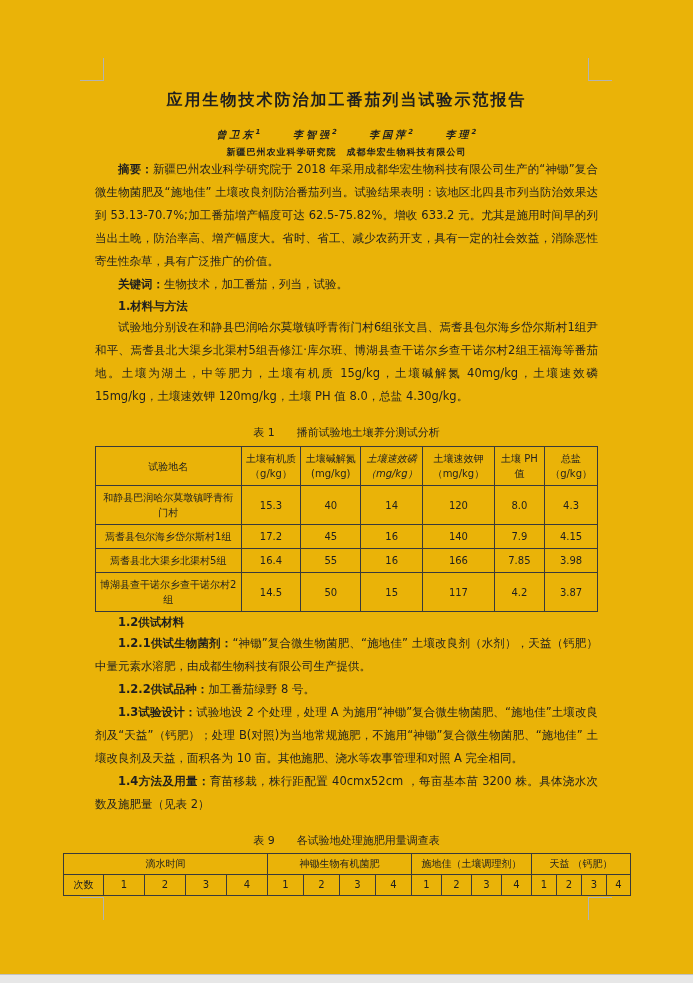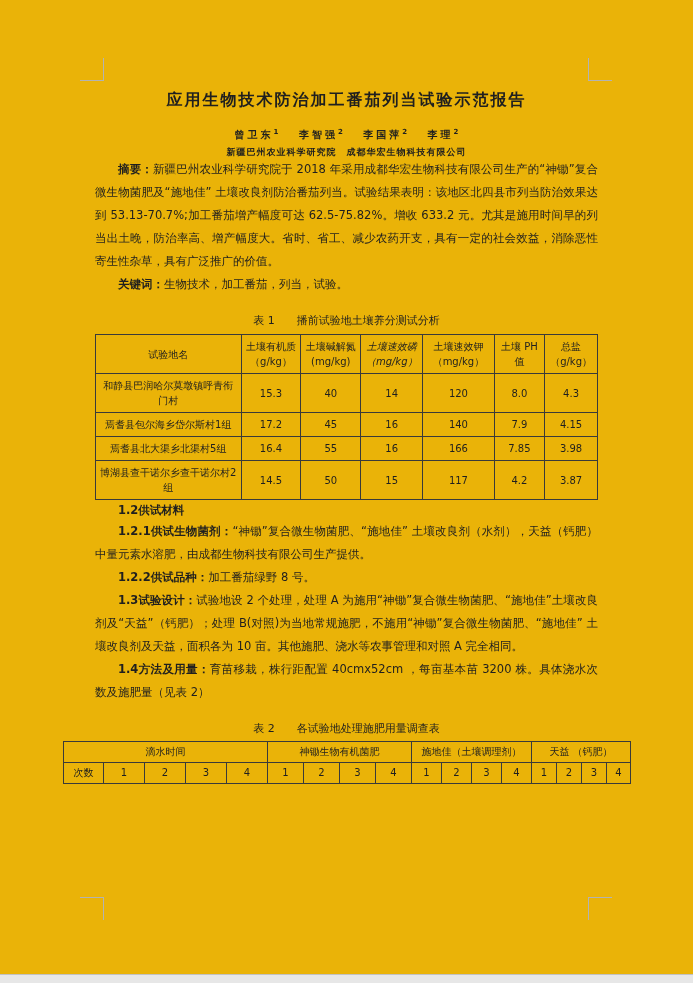--- a/index.html
+++ b/index.html
@@ -27,21 +27,21 @@
     letter-spacing: 2px;
   }
   .authors {
     margin-top: 15px;
     text-align: center;
     font-size: 10px;
     line-height: 14px;
     font-weight: 700;
     letter-spacing: 3px;
   }
-  .author { margin: 0 7px; }
+  .author { margin: 0 13px; font-style: italic; }
   .author sup { font-size: 7px; letter-spacing: 0; }
   .affiliation {
     margin-top: 4px;
     text-align: center;
     font-size: 9px;
     line-height: 12px;
     font-weight: 700;
     letter-spacing: 1px;
   }
   p.para {
@@ -139,21 +139,23 @@
       <span class="author"><span>李国萍</span><sup>2</sup></span>
       <span class="author"><span>李理</span><sup>2</sup></span>
     </div>
 
     <div class="affiliation">新疆巴州农业科学研究院　成都华宏生物科技有限公司</div>
 
     <p class="para abstract"><span class="bold">摘要：</span><span>新疆巴州农业科学研究院于 2018 年采用成都华宏生物科技有限公司生产的“神锄”复合微生物菌肥及“施地佳” 土壤改良剂防治番茄列当。试验结果表明：该地区北四县市列当防治效果达到 53.13-70.7%;加工番茄增产幅度可达 62.5-75.82%。增收 633.2 元。尤其是施用时间早的列当出土晚，防治率高、增产幅度大。省时、省工、减少农药开支，具有一定的社会效益，消除恶性寄生性杂草，具有广泛推广的价值。</span></p>
 
     <p class="para"><span class="bold">关键词：</span><span>生物技术，加工番茄，列当，试验。</span></p>
 
-
+    <h3 class="heading">1.材料与方法</h3>
+
+    <p class="para">试验地分别设在和静县巴润哈尔莫墩镇呼青衔门村6组张文昌、焉耆县包尔海乡岱尔斯村1组尹和平、焉耆县北大渠乡北渠村5组吾修江·库尔班、博湖县查干诺尔乡查干诺尔村2组王福海等番茄地。土壤为湖土，中等肥力，土壤有机质 15g/kg，土壤碱解氮 40mg/kg，土壤速效磷 15mg/kg，土壤速效钾 120mg/kg，土壤 PH 值 8.0，总盐 4.30g/kg。</p>
 
     <div class="tbl-caption">表 1　　播前试验地土壤养分测试分析</div>
 
     <table class="t1">
       <thead>
         <tr>
           <th class="c0">试验地名</th>
           <th class="c1">土壤有机质（g/kg）</th>
           <th class="c2">土壤碱解氮(mg/kg)</th>
           <th class="c3">土壤速效磷（mg/kg）</th>
@@ -205,21 +207,21 @@
     <h3 class="heading sec12">1.2供试材料</h3>
 
     <p class="para"><span class="bold">1.2.1供试生物菌剂：</span><span>“神锄”复合微生物菌肥、“施地佳” 土壤改良剂（水剂），天益（钙肥）中量元素水溶肥，由成都生物科技有限公司生产提供。</span></p>
 
     <p class="para"><span class="bold">1.2.2供试品种：</span><span>加工番茄绿野 8 号。</span></p>
 
     <p class="para"><span class="bold">1.3试验设计：</span><span>试验地设 2 个处理，处理 A 为施用“神锄”复合微生物菌肥、“施地佳”土壤改良剂及“天益”（钙肥）；处理 B(对照)为当地常规施肥，不施用“神锄”复合微生物菌肥、“施地佳” 土壤改良剂及天益，面积各为 10 亩。其他施肥、浇水等农事管理和对照 A 完全相同。</span></p>
 
     <p class="para"><span class="bold">1.4方法及用量：</span><span>育苗移栽，株行距配置 40cmx52cm ，每亩基本苗 3200 株。具体浇水次数及施肥量（见表 2）</span></p>
 
-    <div class="tbl-caption">表 2　　各试验地处理施肥用量调查表</div>
+    <div class="tbl-caption">表 9　　各试验地处理施肥用量调查表</div>
 
     <table class="t2">
       <colgroup>
         <col style="width:40px">
           <col style="width:41px">
           <col style="width:41px">
           <col style="width:41px">
           <col style="width:41px">
         <col style="width:36px">
           <col style="width:36px">

